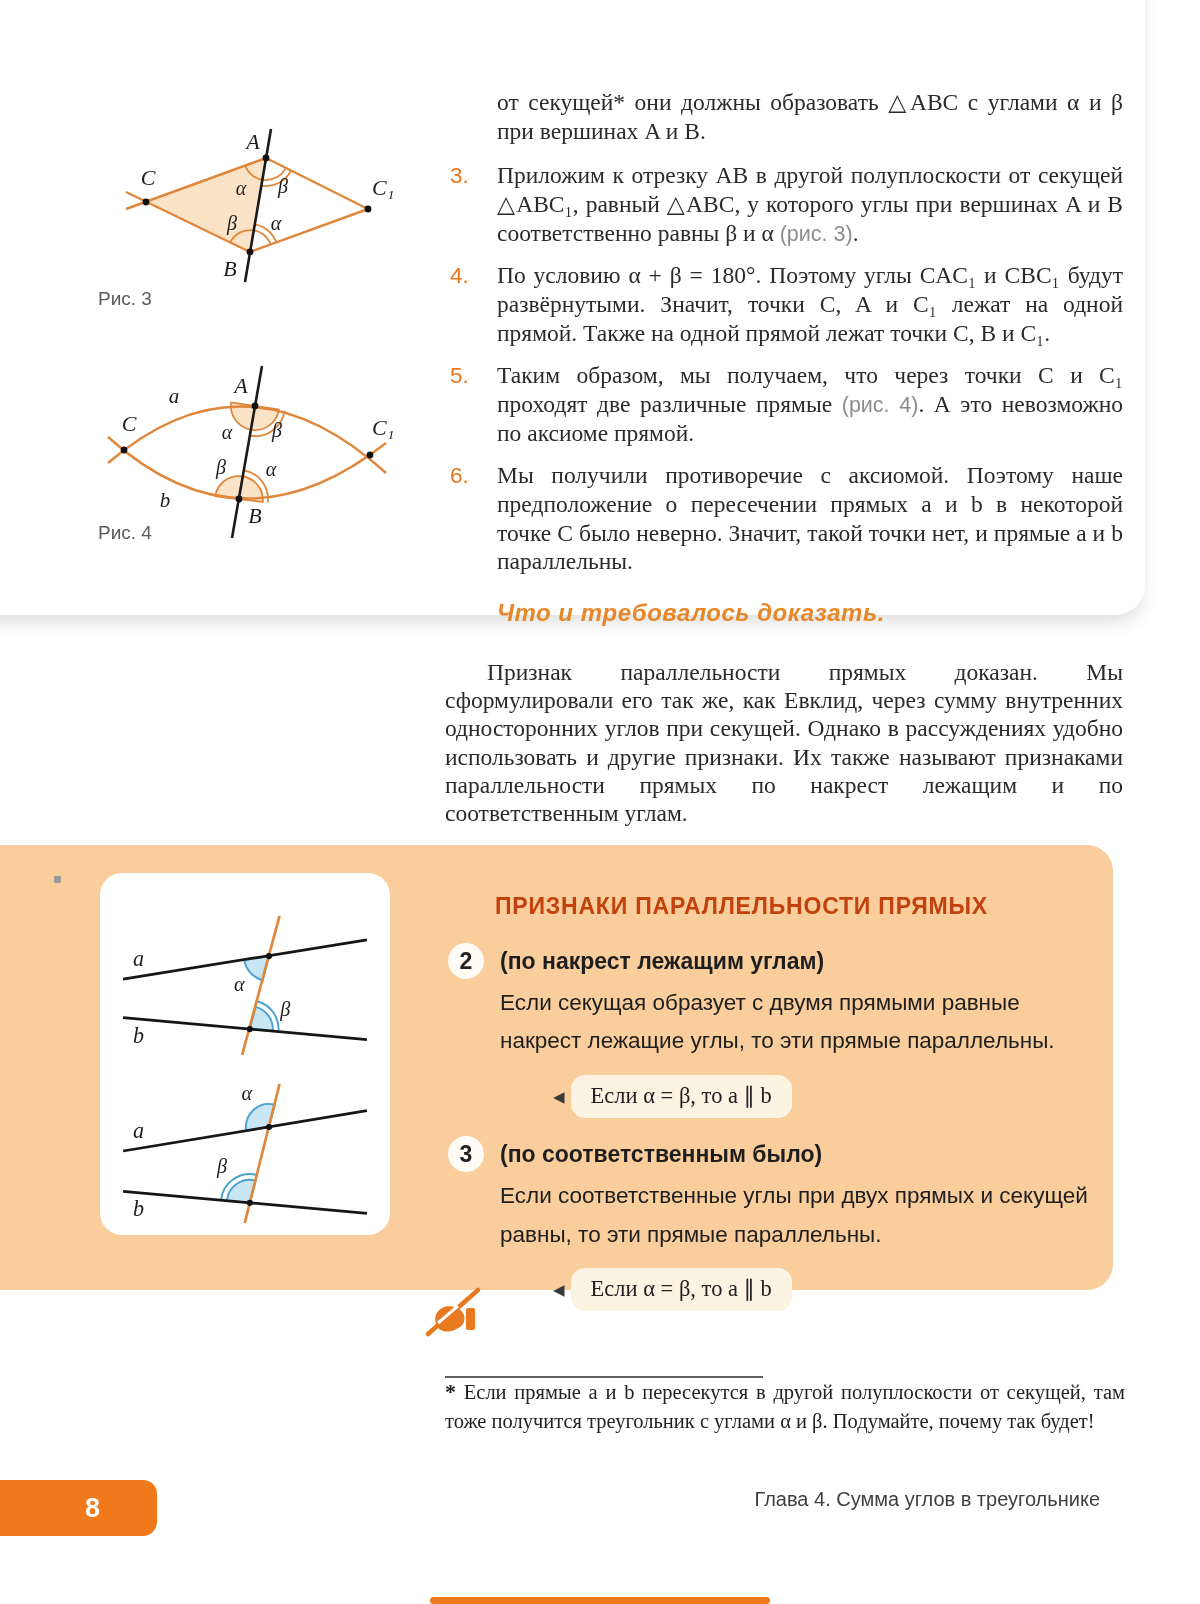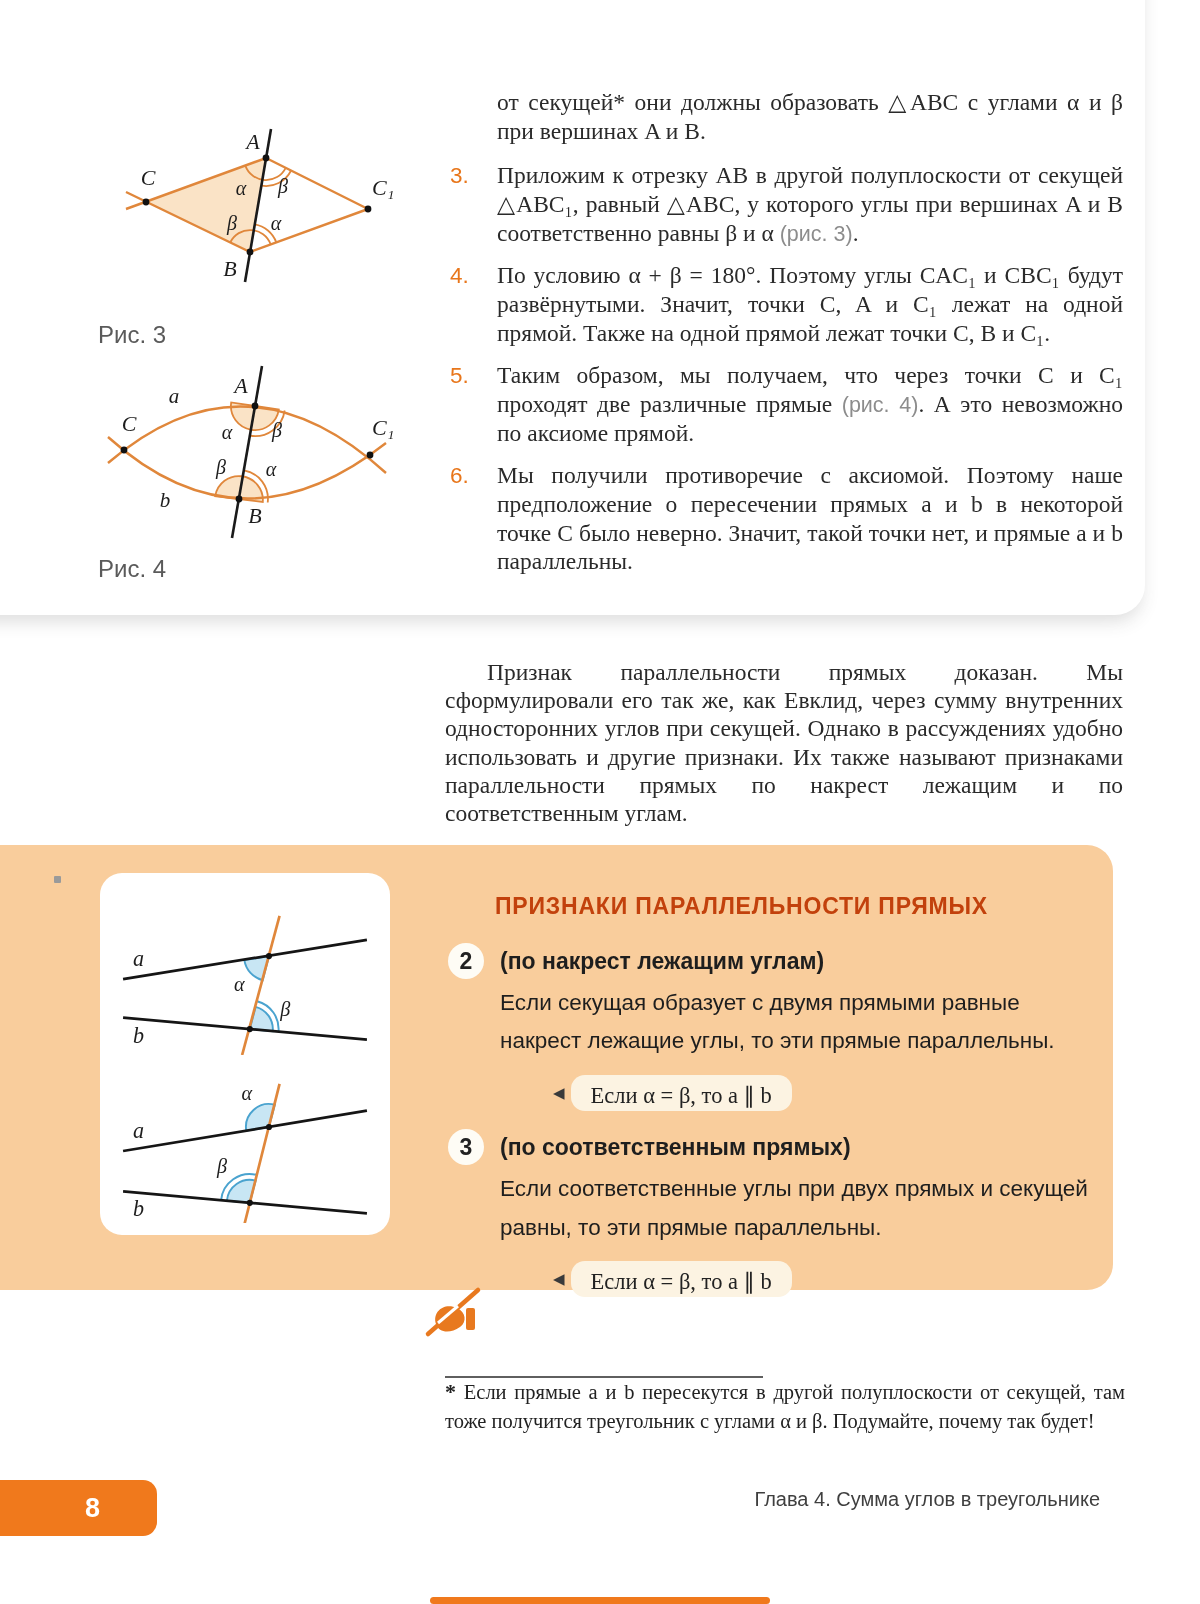--- a/index.html
+++ b/index.html
@@ -3,21 +3,21 @@
 <meta charset="utf-8">
 <style>
   html,body{margin:0;padding:0;background:#ffffff;}
   .page{position:relative;width:1200px;height:1604px;background:#ffffff;overflow:hidden;
         font-family:"Liberation Serif",serif;color:#2a2a2a;}
   
   .proof-card{position:absolute;left:-60px;top:-70px;width:1205px;height:685px;background:#fff;
               border-radius:30px;box-shadow:0 10px 18px -4px rgba(60,60,60,.18);z-index:0;}
   .fig{position:absolute;z-index:2;}
   .fig-caption{position:absolute;z-index:2;font-family:"Liberation Sans",sans-serif;
-               font-size:24px;color:#5a5a5a;margin-top:33px;}
+               font-size:19px;color:#5a5a5a;}
   .proof-col{position:absolute;z-index:2;left:445px;top:88px;width:678px;font-size:23.5px;line-height:1.22;}
   .proof-intro{margin:0 0 16px 0;padding-left:52px;text-align:justify;}
   .proof-item{position:relative;margin:0 0 14px 0;padding-left:52px;text-align:justify;}
   .proof-num{position:absolute;left:5px;top:1px;font-family:"Liberation Sans",sans-serif;
              font-size:22.5px;color:#e8761b;}
   .fig-ref{font-family:"Liberation Sans",sans-serif;font-size:21.5px;color:#8c8c8c;}
   .qed{margin-left:52px;margin-top:22px;font-family:"Liberation Sans",sans-serif;
        font-style:italic;font-weight:700;font-size:24px;color:#e8872a;letter-spacing:.5px;}
   
   .mid-par{position:absolute;z-index:2;left:445px;top:650px;width:678px;font-size:23.5px;
@@ -36,21 +36,21 @@
   .panel-item{position:relative;padding-left:70px;}
   .panel-item.first{margin-top:27px;}
   .panel-item.second{margin-top:22px;}
   .num-badge{position:absolute;left:18px;top:-4px;width:36px;height:36px;border-radius:50%;
              background:#fefcf5;display:flex;align-items:center;justify-content:center;
              font-size:23px;font-weight:700;color:#222;}
   .panel-heading{font-size:23px;font-weight:700;line-height:1.25;}
   .panel-body{margin-top:8px;font-size:22.5px;line-height:1.72;}
   .rule-row{display:flex;align-items:center;margin:14px 0 0 53px;}
   .rule-marker{font-size:15px;color:#3a3a3a;margin-right:6px;}
-  .rule-pill{background:#fcf3e2;border-radius:14px;padding:7px 20px 2px 20px;
+  .rule-pill{background:#fcf3e2;border-radius:14px;padding:7px 20px 9px 20px;
              font-family:"Liberation Serif",serif;font-size:22.5px;color:#222;}
   
   .task-icon{position:absolute;z-index:2;left:424px;top:1284px;}
   .task-text{position:absolute;z-index:2;left:500px;top:1290px;width:622px;font-size:23.5px;
              line-height:1.33;text-align:justify;}
   .foot-rule{position:absolute;z-index:2;left:445px;top:1376px;width:318px;height:2px;background:#5f5f5f;}
   .footnote{position:absolute;z-index:2;left:445px;top:1355px;width:680px;font-size:20.5px;
             line-height:1.45;text-align:justify;color:#222;}
   .footnote .star{font-weight:700;font-size:22px;}
   .page-tab{position:absolute;z-index:2;left:0;top:1480px;width:157px;height:56px;background:#f0791c;
@@ -126,20 +126,21 @@
     </div>
     <div class="proof-item">
       <span class="proof-num">4.</span><span>По условию α + β = 180°. Поэтому углы CAC₁ и CBC₁ будут развёрнутыми. Значит, точки C, A и C₁ лежат на одной прямой. Также на одной прямой лежат точки C, B и C₁.</span>
     </div>
     <div class="proof-item">
       <span class="proof-num">5.</span><span>Таким образом, мы получаем, что через точки C и C₁ проходят две различные прямые </span><span class="fig-ref">(рис. 4)</span><span>. А это невозможно по аксиоме прямой.</span>
     </div>
     <div class="proof-item">
       <span class="proof-num">6.</span><span>Мы получили противоречие с аксиомой. Поэтому наше предположение о пересечении прямых a и b в некоторой точке C было неверно. Значит, такой точки нет, и прямые a и b параллельны.</span>
     </div>
+    <div class="qed">Что и требовалось доказать.</div>
   </div>
 
   <p class="mid-par">Признак параллельности прямых доказан. Мы сформулировали его так же, как Евклид, через сумму внутренних односторонних углов при секущей. Однако в рассуждениях удобно использовать и другие признаки. Их также называют признаками параллельности прямых по накрест лежащим и по соответственным углам.</p>
 
   <div class="panel"></div>
   <div class="panel-bullet"></div>
 
   <div class="panel-card">
 
     <svg width="290" height="175" viewBox="0 0 290 175">
@@ -181,21 +182,21 @@
       <div class="panel-heading">(по накрест лежащим углам)</div>
       <div class="panel-body">Если секущая образует с двумя прямыми равные накрест лежащие углы, то эти прямые параллельны.</div>
       <div class="rule-row">
         <span class="rule-marker">◀</span>
         <span class="rule-pill">Если α = β, то a ∥ b</span>
       </div>
     </div>
 
     <div class="panel-item second">
       <div class="num-badge">3</div>
-      <div class="panel-heading">(по соответственным прямых)</div>
+      <div class="panel-heading">(по соответственным было)</div>
       <div class="panel-body">Если соответственные углы при двух прямых и секущей равны, то эти прямые параллельны.</div>
       <div class="rule-row">
         <span class="rule-marker">◀</span>
         <span class="rule-pill">Если α = β, то a ∥ b</span>
       </div>
     </div>
   </div>
 
   <svg class="task-icon" width="58" height="54" viewBox="0 0 58 54">
     <path d="M12 40 C 8 28 20 18 33 24 C 42 28 43 38 36 43 C 26 50 15 49 12 40 Z" fill="#e8791f"></path>

